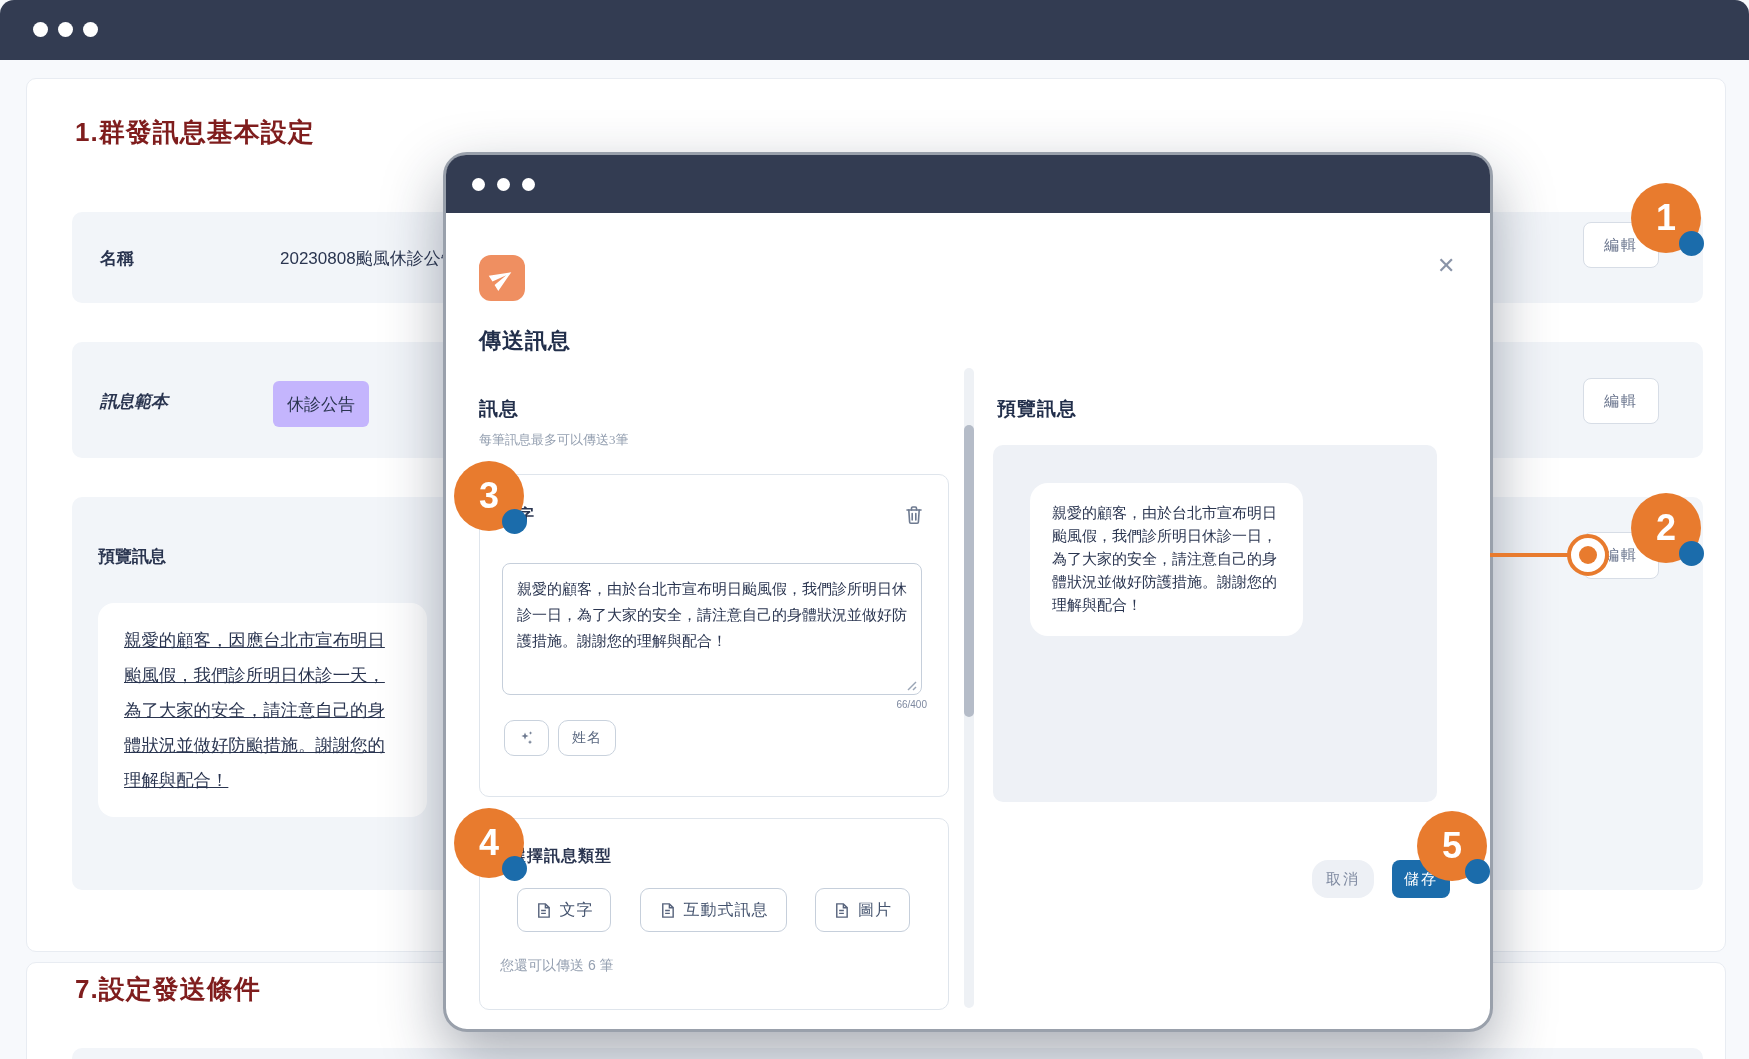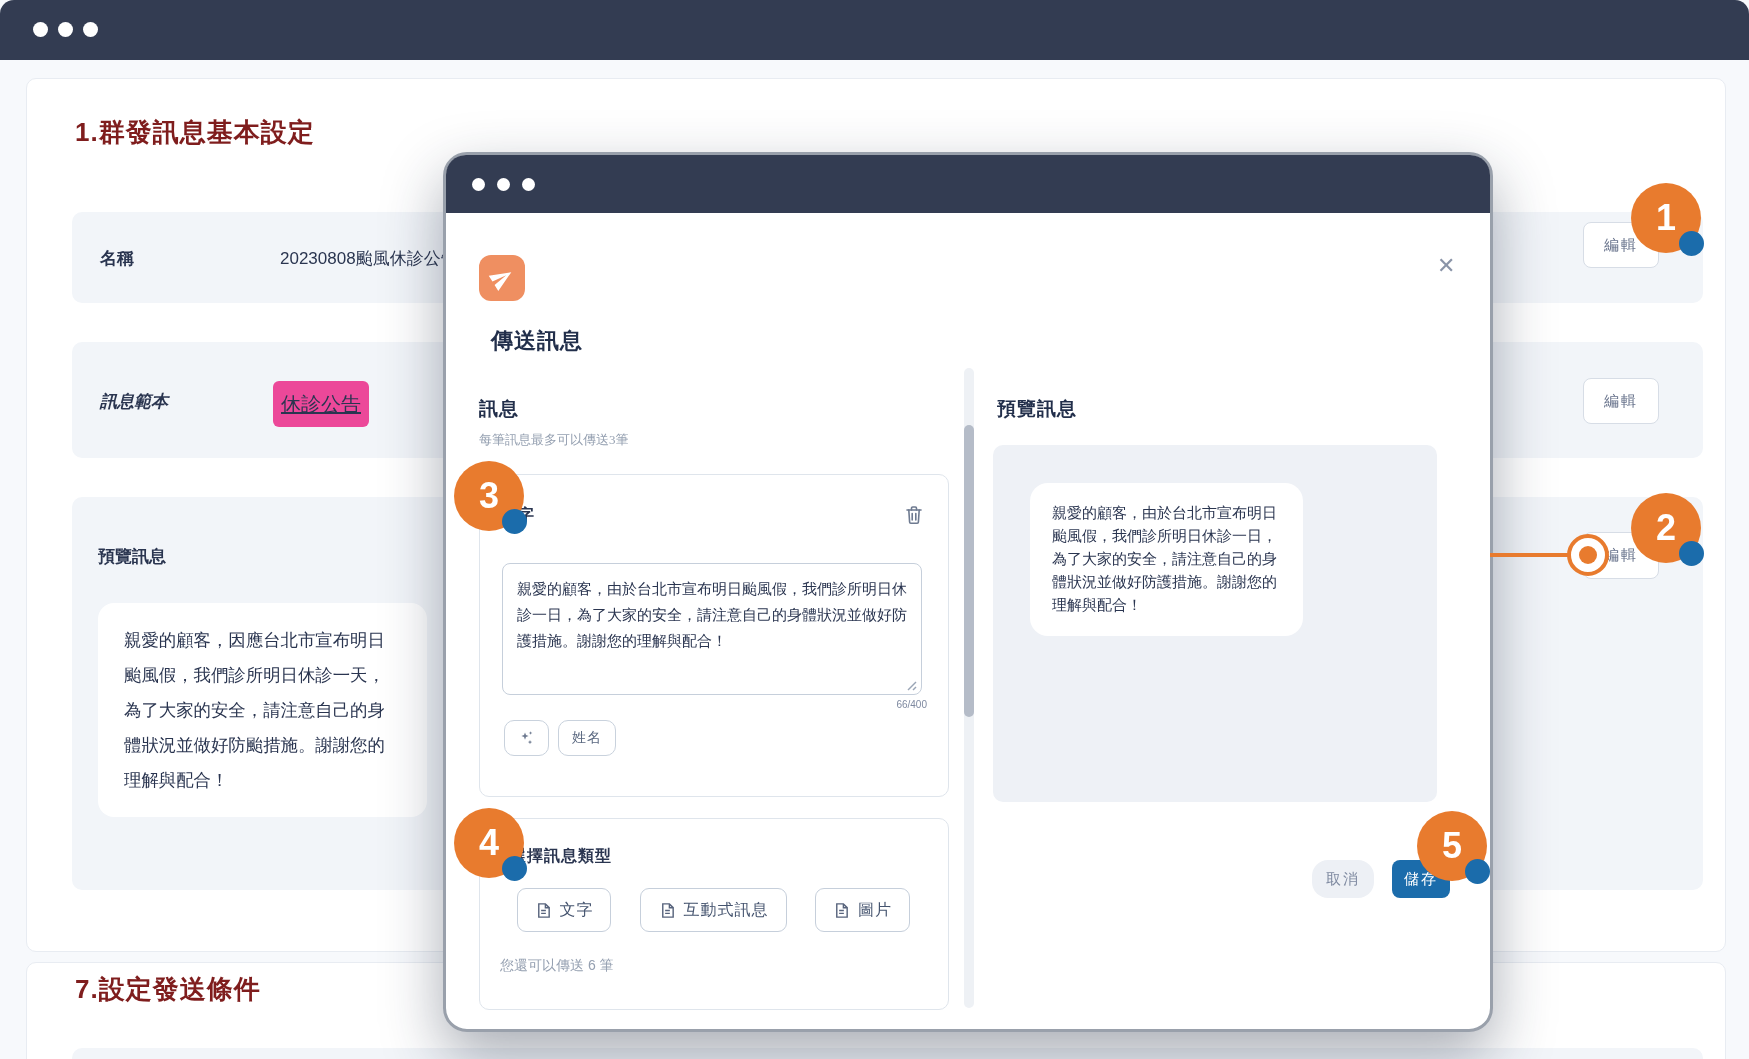--- a/index.html
+++ b/index.html
@@ -9,35 +9,35 @@
   
   .topbar{left:0;top:0;width:1749px;height:60px;background:#333c52;border-radius:14px 14px 0 0;}
   .dots{display:flex;gap:10px;position:absolute;left:33px;top:22px;}
   .dot{width:15px;height:15px;border-radius:50%;background:#fff;}
   
   .panel-white{background:#ffffff;border:1px solid #e8ecf2;border-radius:10px;}
   .subcard{background:#f2f5f9;border-radius:10px;}
   .h-section{font-size:26px;font-weight:bold;color:#7f1d1d;letter-spacing:1px;}
   .row-label{font-size:17px;font-weight:bold;color:#2a3550;}
   .row-value{font-size:17px;color:#2a3550;white-space:nowrap;}
-  .select-box{background:#ec4899;border-radius:6px;display:flex;align-items:center;justify-content:center;
-              font-size:20px;color:#2a3550;text-decoration:underline;}
+  .select-box{background:#c4b5fd;border-radius:6px;display:flex;align-items:center;justify-content:center;
+              font-size:17px;color:#2a3550;}
   .edit-btn{background:#fff;border:1.5px solid #d7dde6;border-radius:8px;color:#66718a;font-size:15px;
             display:flex;align-items:center;justify-content:center;letter-spacing:2px;}
   .bubble{background:#fff;border-radius:16px;}
   .bubble-text{color:#2a3550;}
   
   .modal{left:443px;top:152px;width:1050px;height:880px;background:#fff;border:3px solid #99a0ab;
          border-radius:24px;box-shadow:0 24px 60px rgba(30,40,60,.38);box-sizing:border-box;}
   .modal-header{position:absolute;left:0;top:0;right:0;height:58px;background:#333c52;border-radius:20px 20px 0 0;}
   .modal-header .dots{left:26px;top:23px;gap:12px;}
   .modal-header .dot{width:13px;height:13px;}
   .close-x{font-size:22px;color:#8a94a8;line-height:22px;}
   .app-icon{width:46px;height:46px;border-radius:12px;background:#ef8f61;display:flex;align-items:center;justify-content:center;}
-  .modal-title{font-size:22px;font-weight:bold;color:#222f4b;letter-spacing:1px;margin-left:12px;}
+  .modal-title{font-size:22px;font-weight:bold;color:#222f4b;letter-spacing:1px;}
   .col-heading{font-size:19px;font-weight:bold;color:#222f4b;letter-spacing:1px;}
   .hint{font-size:13px;color:#95a0b1;}
   .msg-card{background:#fff;border:1.5px solid #dfe5ec;border-radius:10px;}
   .msg-card-label{font-size:16px;font-weight:bold;color:#2a3550;letter-spacing:1px;}
   .fake-textarea{background:#fff;border:1.5px solid #c6cfdb;border-radius:8px;box-sizing:border-box;
                  padding:12px 14px;font-size:15px;line-height:26px;color:#2a3550;}
   .counter{font-size:10px;color:#7e89a0;text-align:right;}
   .chip{background:#fff;border:1.5px solid #c9d2dd;border-radius:10px;display:flex;align-items:center;justify-content:center;}
   .chip-label{font-size:14px;color:#5b6981;letter-spacing:1px;}
   .type-btn{background:#fff;border:1.5px solid #c6cfdb;border-radius:9px;display:flex;align-items:center;
@@ -78,21 +78,21 @@
   <div class="abs row-value" style="left:280px;top:247px;max-width:700px;overflow:hidden;">20230808颱風休診公告</div>
   <div class="abs edit-btn" style="left:1583px;top:222px;width:74px;height:44px;">編輯</div>
 
   <div class="abs subcard" style="left:72px;top:342px;width:1631px;height:116px;"></div>
   <div class="abs row-label" style="left:100px;top:390px;font-style:italic;">訊息範本</div>
   <div class="abs select-box" style="left:273px;top:381px;width:96px;height:46px;">休診公告</div>
   <div class="abs edit-btn" style="left:1583px;top:378px;width:74px;height:44px;">編輯</div>
 
   <div class="abs subcard" style="left:72px;top:497px;width:1631px;height:393px;"></div>
   <div class="abs row-label" style="left:98px;top:545px;">預覽訊息</div>
-  <div class="abs bubble" style="left:98px;top:603px;width:329px;height:214px;">
+  <div class="abs bubble" style="left:98px;top:603px;width:329px;height:214px;text-decoration:underline;">
     <div class="bubble-text" style="width:264px;margin:20px 0 0 26px;font-size:17.4px;line-height:35px;">親愛的顧客，因應台北市宣布明日颱風假，我們診所明日休診一天，為了大家的安全，請注意自己的身體狀況並做好防颱措施。謝謝您的理解與配合！</div>
   </div>
   <div class="abs edit-btn" style="left:1583px;top:532px;width:74px;height:45px;">編輯</div>
 
   <div class="abs panel-white" style="left:26px;top:962px;width:1698px;height:120px;"></div>
   <div class="abs h-section" style="left:75px;top:972px;">7.設定發送條件</div>
   <div class="abs subcard" style="left:72px;top:1048px;width:1631px;height:40px;"></div>
 
   <div class="abs modal" style="z-index:10;">
     <div class="modal-header">

